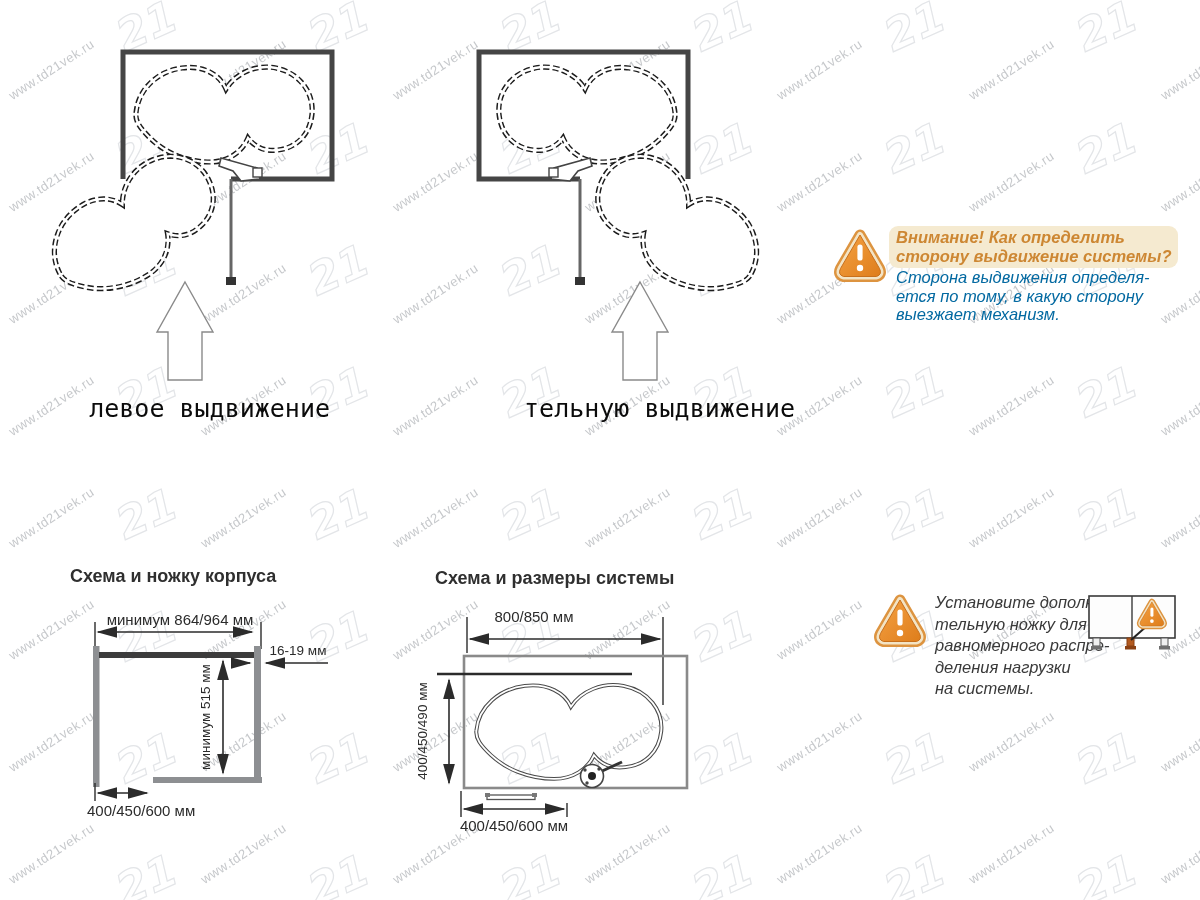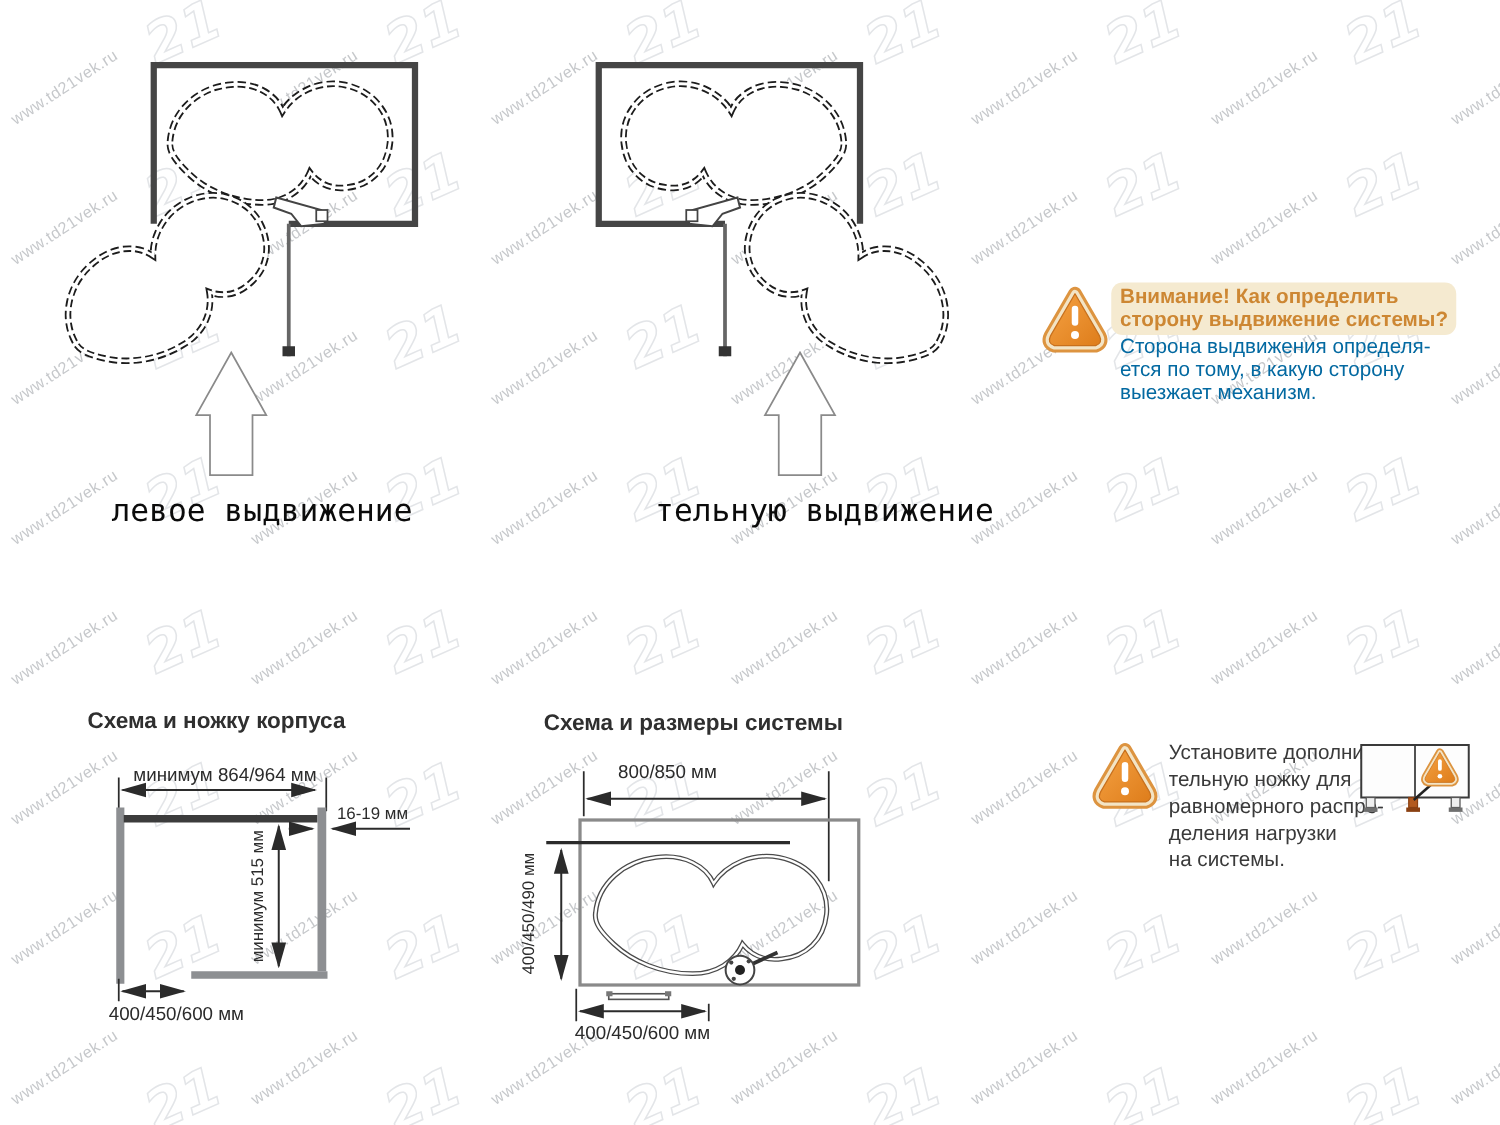--- a/index.html
+++ b/index.html
@@ -11,21 +11,21 @@
   .wm-text{position:absolute;font-size:13px;letter-spacing:.5px;color:#b3b6ba;opacity:.75;
            white-space:nowrap;transform:rotate(-33deg);font-family:"Liberation Sans",sans-serif;}
   .wm-logo{position:absolute;font-size:44px;font-weight:bold;font-style:italic;
            color:#ffffff;-webkit-text-stroke:1.2px #e3e5e8;transform:rotate(-24deg);
            font-family:"DejaVu Sans",sans-serif;}
   
   .layer{position:absolute;z-index:2;}
   .pull-label{font-family:"DejaVu Sans Mono","Liberation Mono",monospace;
               font-size:25px;color:#0b0b0b;text-align:right;white-space:nowrap;}
   .scheme-title{font-size:18px;font-weight:bold;color:#2f2f2f;white-space:nowrap;}
-  .warn-block{display:flex;align-items:flex-start;}
+  .warn-block{display:flex;align-items:flex-start;font-style:italic;}
   .warn-text{font-size:16.5px;line-height:18.5px;}
   .warn-title{display:inline-block;background:#f5ead0;border-radius:9px;
               padding:2px 7px 3px 7px;color:#cd8733;font-weight:bold;margin-left:-7px;}
   .warn-title div{white-space:nowrap;}
   .warn-body div{white-space:nowrap;color:#0369a1;}
   .leg-text{font-size:16.5px;line-height:21.5px;color:#3a3a3a;}
   .leg-text div{white-space:nowrap;}
   svg{overflow:visible;}
   svg text{font-family:"Liberation Sans","DejaVu Sans",sans-serif;fill:#2b2b2b;}
 </style>

